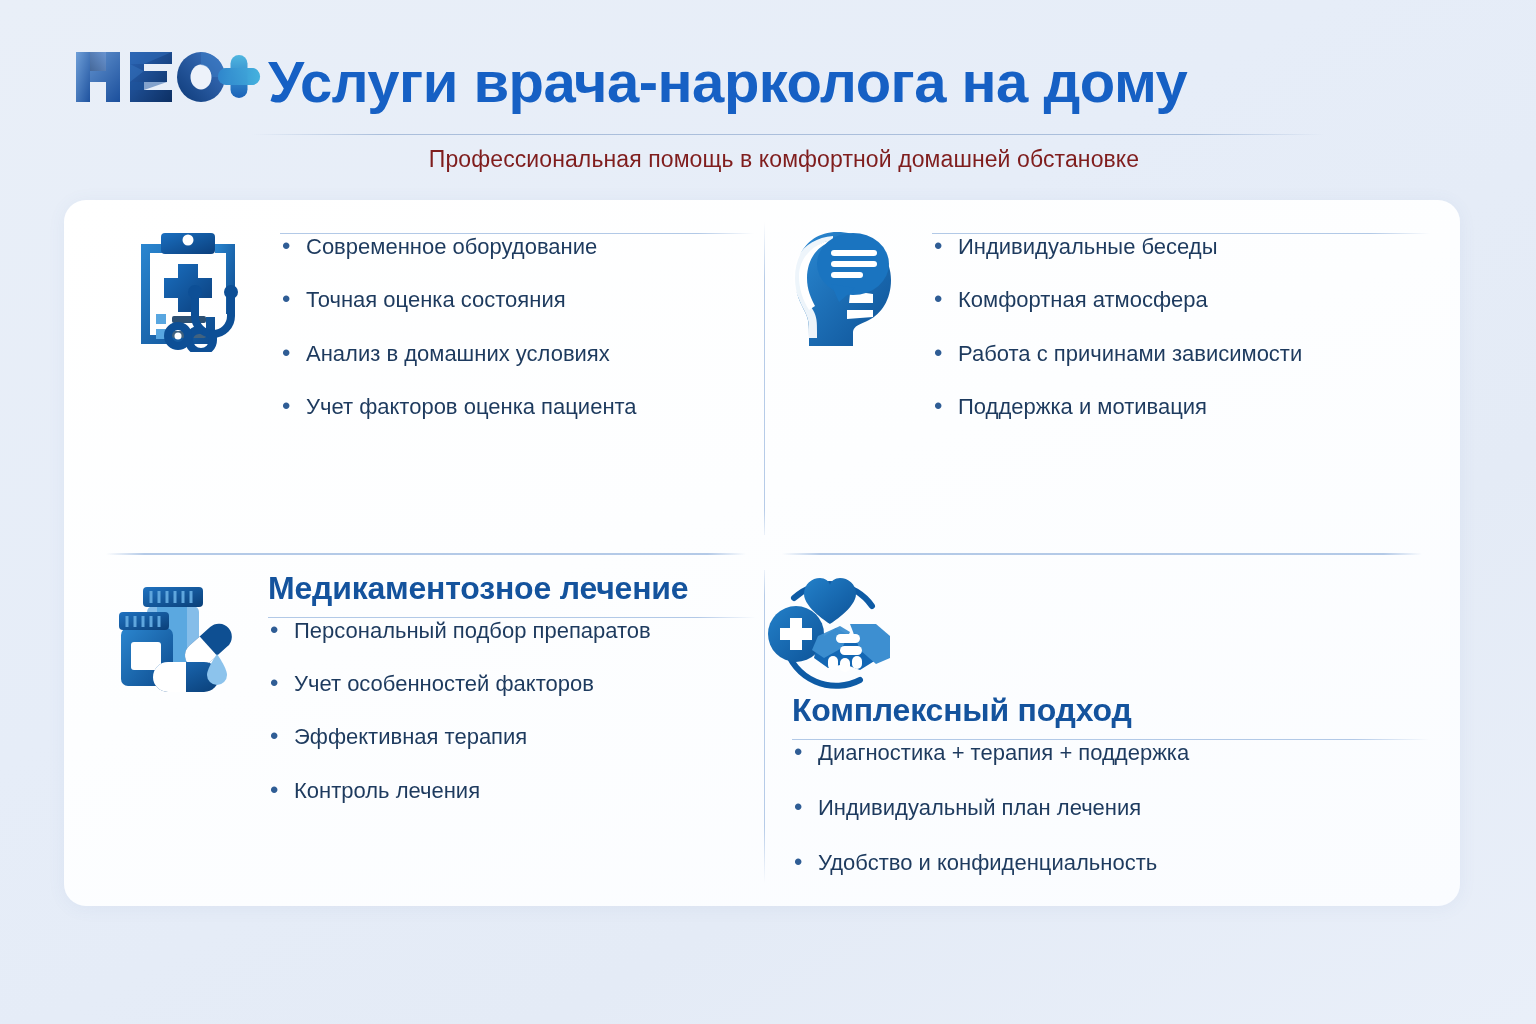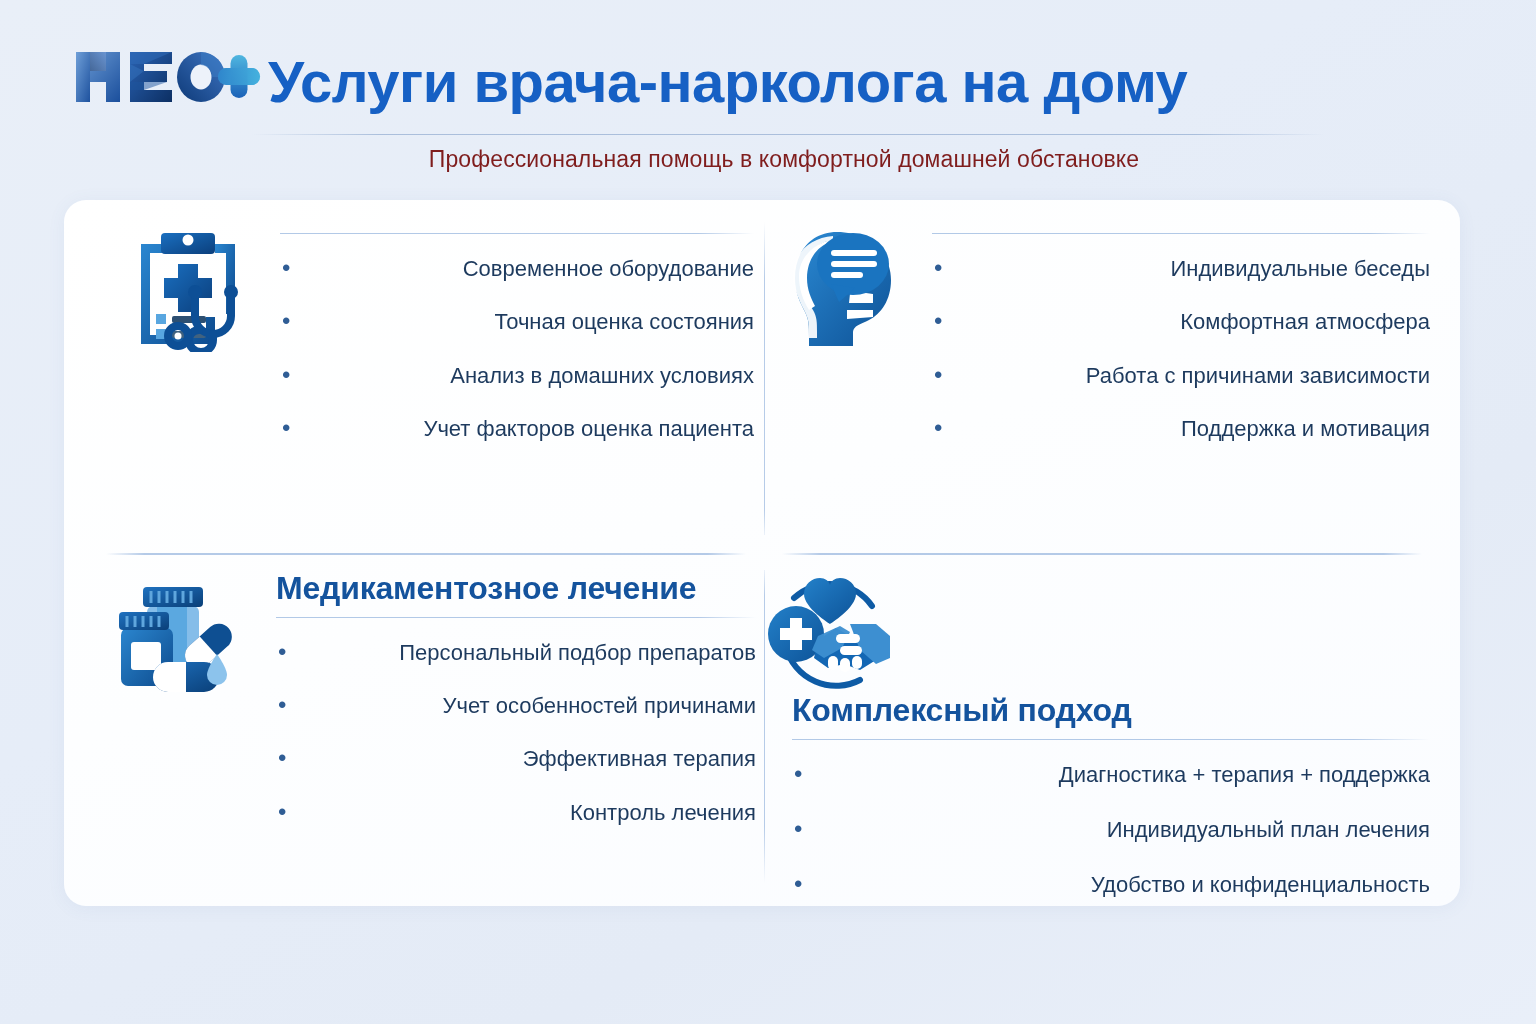--- a/index.html
+++ b/index.html
@@ -58,21 +58,21 @@
     position:absolute; top:353px; height:2px;
     background:linear-gradient(to right, rgba(176,199,230,0) 0%, rgba(176,199,230,.95) 6%, rgba(176,199,230,.95) 94%, rgba(176,199,230,0) 100%);
   }
   .h-div.left  { left:42px;  width:640px; }
   .h-div.right { left:718px; width:640px; }
 
   
   .quad { position:absolute; display:flex; }
   .quad.q1 { left:60px;  top:22px;  width:630px; }
   .quad.q2 { left:718px; top:22px;  width:648px; }
-  .quad.q3 { left:46px;  top:372px; width:646px;gap:8px; }
+  .quad.q3 { left:46px;  top:372px; width:646px; }
   .quad.q4 { left:700px; top:366px; width:666px;flex-direction:column; }
 
   .icon-wrap {
     width:128px; flex:0 0 128px;
     display:flex; align-items:flex-start; justify-content:center;
     padding-top:6px;
   }
   .q3 .icon-wrap { padding-top:12px; }
   .q4 .icon-wrap { padding-top:6px; }
   .icon-wrap svg { display:block; }
@@ -83,21 +83,21 @@
   .q4 .card-body { padding-left:28px; }
 
   .card-title {
     font-size:32px; font-weight:bold; color:#14539d;
     letter-spacing:-.2px; white-space:nowrap; line-height:1.05;
   }
   .title-rule {
     margin-top:11px; height:1px; width:100%;
     background:linear-gradient(to right, rgba(170,195,228,.9) 0%, rgba(170,195,228,.9) 88%, rgba(170,195,228,0) 100%);
   }
-  .bullets { margin-top:22px; list-style:none;text-align:right; }
+  .bullets { list-style:none; }
   .bullets li {
     position:relative; padding-left:26px;
     font-size:22px; color:#1d3a5e; line-height:1.2;
     margin-bottom:27px; white-space:nowrap;
   }
   .q4 .bullets li { margin-bottom:29px; }
   .bullets li:last-child { margin-bottom:0; }
   .bullets li::before {
     content:"\2022"; position:absolute; left:2px; top:-2px;
     color:#2f5d95; font-size:24px; line-height:1.2;
@@ -297,21 +297,21 @@
         <path d="M40 93 a15 15 0 0 1 15 -15 h18 v30 h-18 a15 15 0 0 1 -15 -15 Z" fill="#ffffff"></path>
 
         <path d="M104 70 C104 70 94 84 94 91 a10 10 0 0 0 20 0 C114 84 104 70 104 70 Z" fill="#8cc3ec"></path>
       </svg>
     </div>
     <div class="card-body">
       <div class="card-title">Медикаментозное лечение</div>
       <div class="title-rule"></div>
       <ul class="bullets">
         <li>Персональный подбор препаратов</li>
-        <li>Учет особенностей причинами</li>
+        <li>Учет особенностей факторов</li>
         <li>Эффективная терапия</li>
         <li>Контроль лечения</li>
       </ul>
     </div>
   </div>
 
   <div class="quad q4">
     <div class="icon-wrap">
       <svg width="128" height="118" viewBox="0 0 128 118">
         <defs>

